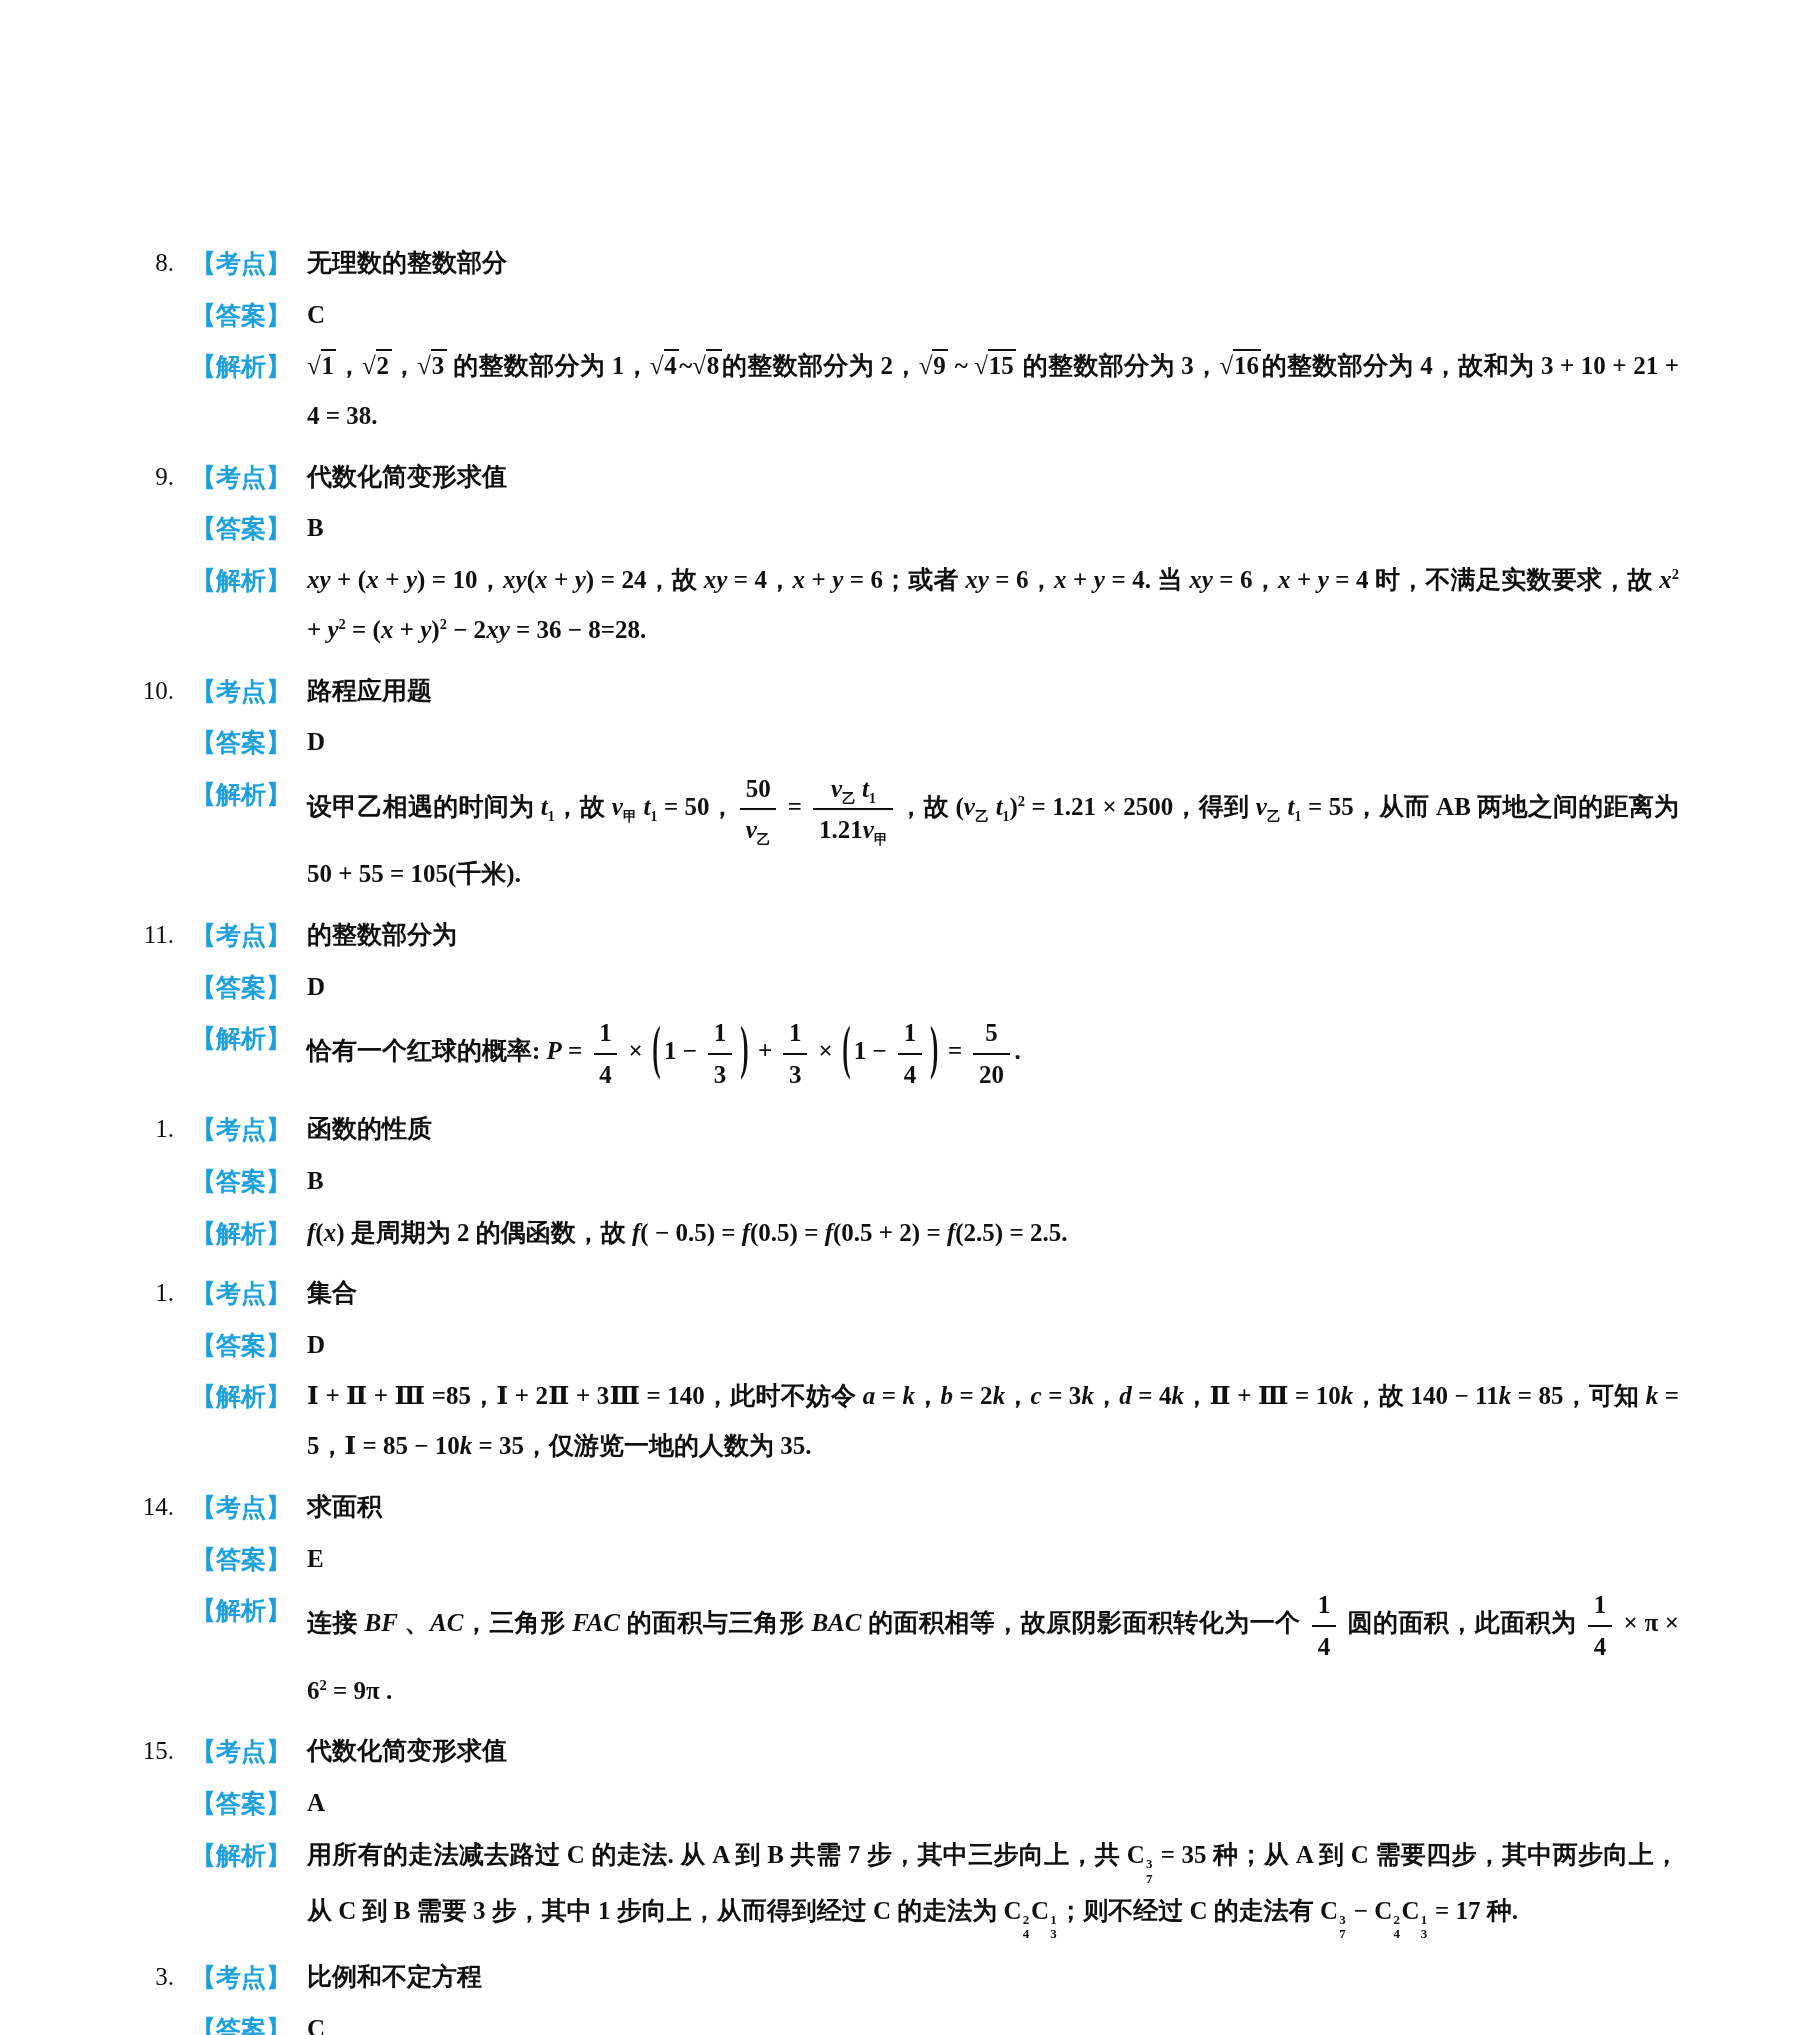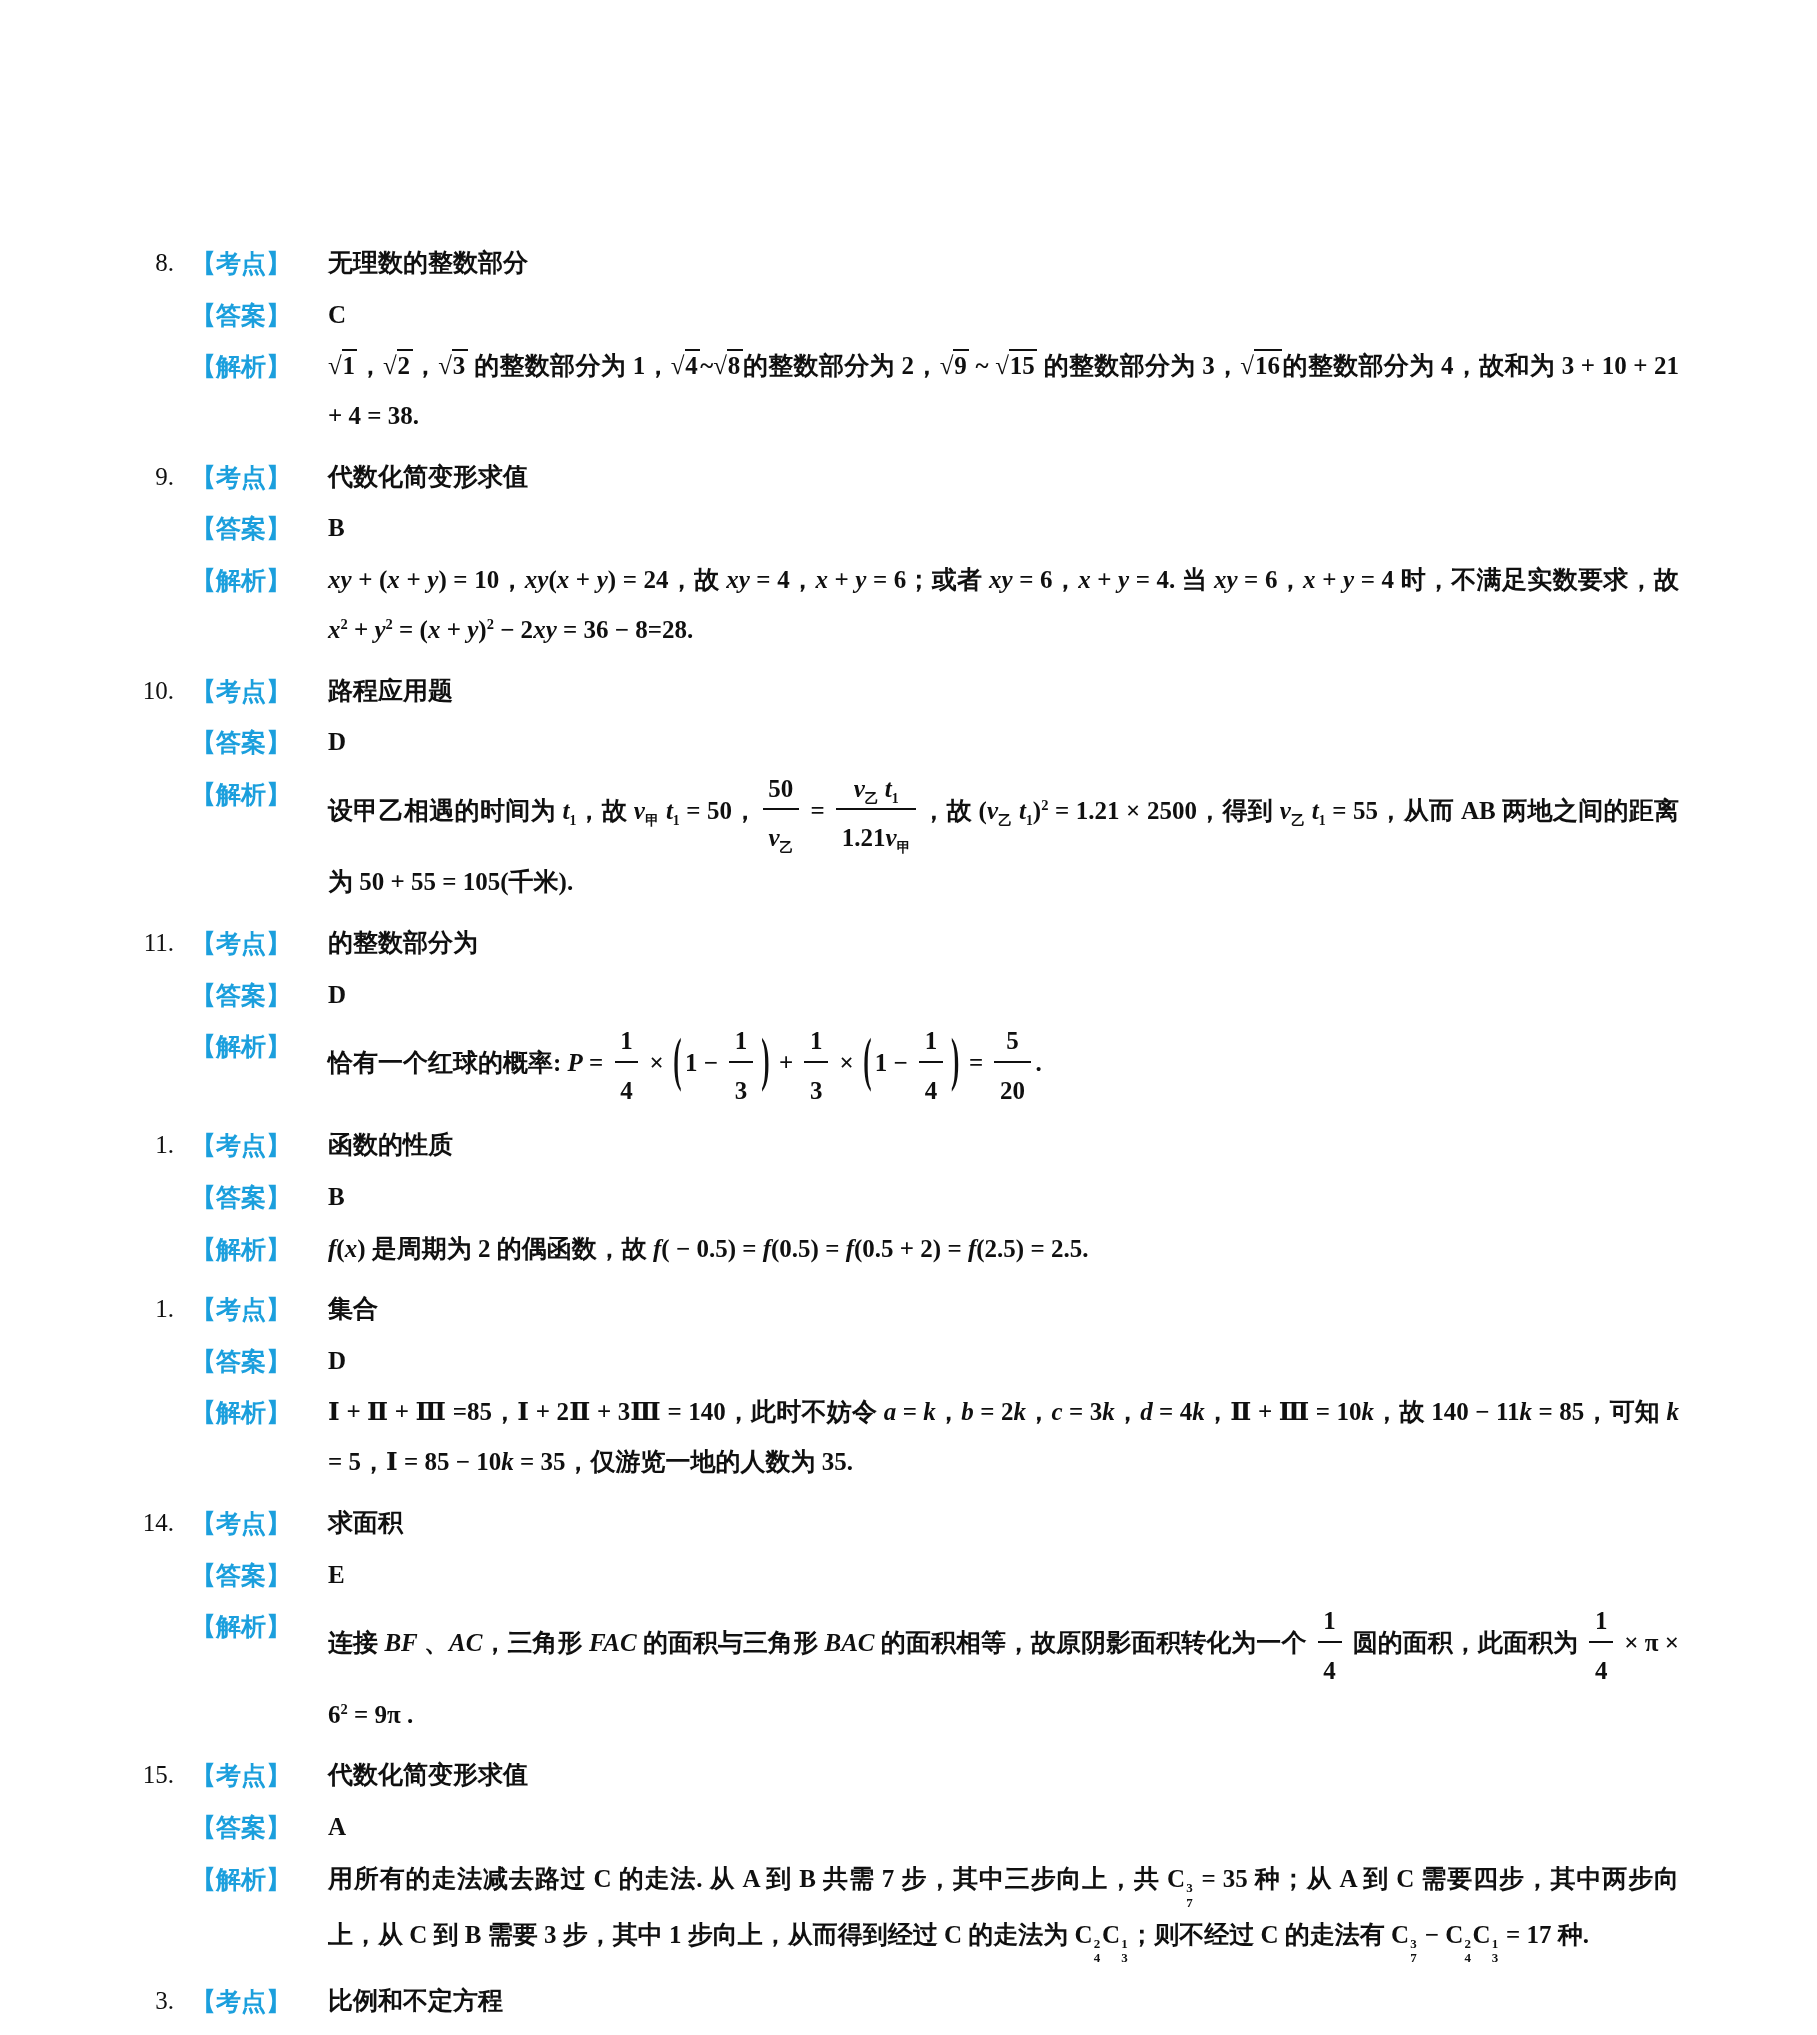--- a/index.html
+++ b/index.html
@@ -11,30 +11,30 @@
   .page{position:absolute;inset:0;background:#ffffff;overflow:hidden;}
   .content{position:absolute;top:238px;left:0;right:0;padding:0 138px 0 0;box-sizing:border-box;}
   .item{display:flex;align-items:flex-start;margin-bottom:9px;}
   .num{flex:0 0 191px;width:191px;text-align:right;padding-right:17px;box-sizing:border-box;
        line-height:50px;white-space:nowrap;}
   .body{flex:1;min-width:0;}
   .row{display:flex;align-items:flex-start;margin-bottom:1.6px;}
   .label{
     font-family:"Liberation Sans","DejaVu Sans",sans-serif;
     font-weight:bold;color:#1B9FDD;white-space:nowrap;
-    line-height:50px;margin-right:37px;letter-spacing:0;
+    line-height:50px;margin-right:16px;letter-spacing:0;
   }
   .text{flex:1;min-width:0;line-height:50px;text-align:justify;font-weight:bold;}
   .answer-letter{line-height:50px;}
   
   i{font-style:italic;}
   sup{font-size:0.58em;line-height:0;vertical-align:super;}
   sub{font-size:0.55em;line-height:0;vertical-align:sub;}
   .fr{display:inline-flex;flex-direction:column;vertical-align:middle;
-      text-align:center;margin:2.4px 4.9px;line-height:1.25;gap:8px;}
+      text-align:center;margin:2.4px 4.9px;line-height:1.25;}
   .fr .n{display:block;border-bottom:2px solid currentColor;padding:1.6px 5.7px 4.1px;}
   .fr .d{display:block;padding:4.1px 5.7px 1.6px;}
   .sq{white-space:nowrap;}
   .sq .r{border-top:2px solid currentColor;padding:0.8px 2.4px 0 0.8px;}
   .bp{display:inline-block;transform:scaleY(2.4);transform-origin:50% 55%;padding:0 3.3px;}
   .cmb{white-space:nowrap;}
   .cmb .ss{display:inline-flex;flex-direction:column;font-size:0.52em;
            line-height:1.08;vertical-align:-0.45em;margin:0 1.6px 0 1.2px;text-align:left;}
 </style>
 </head>

